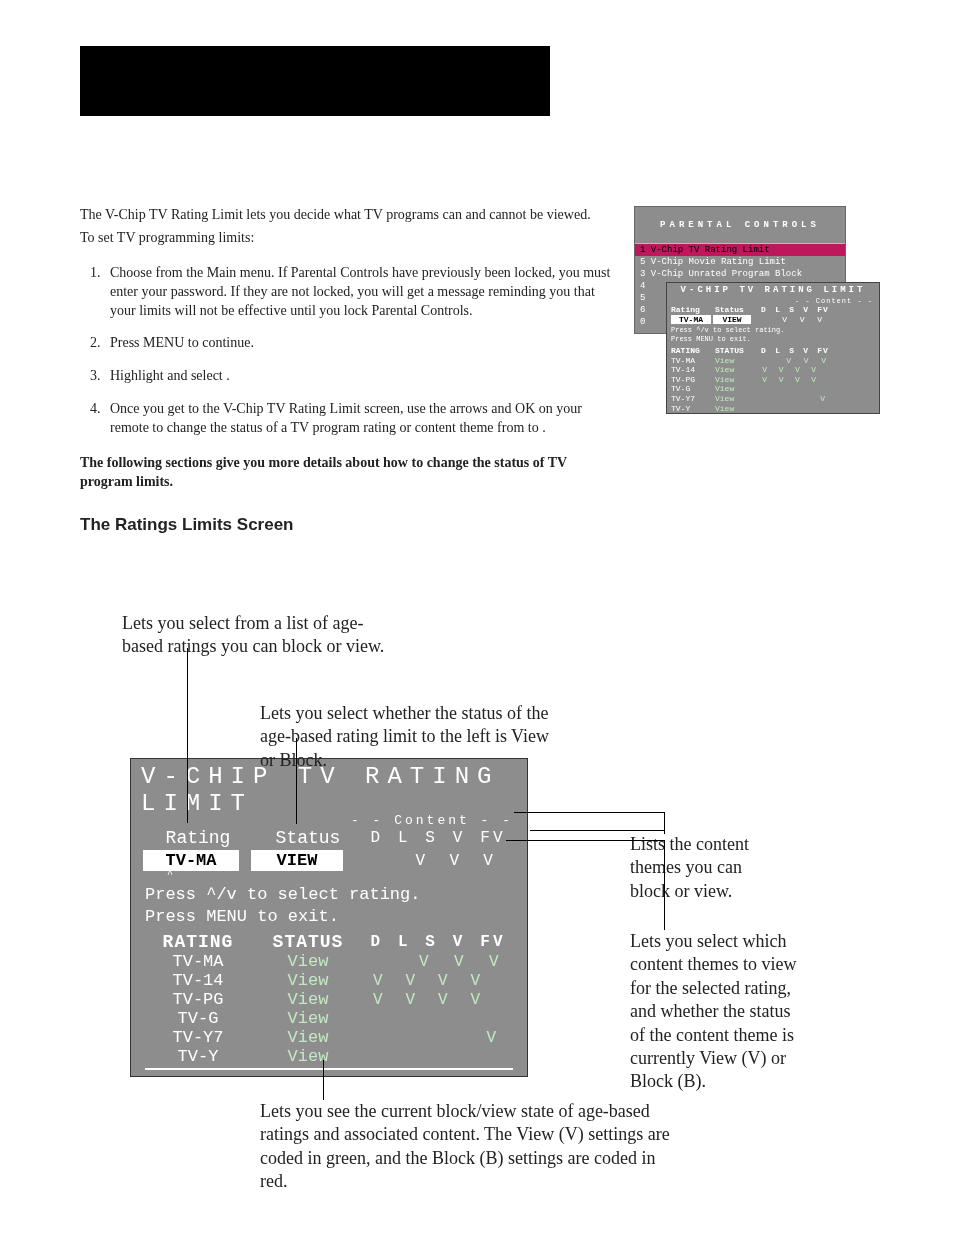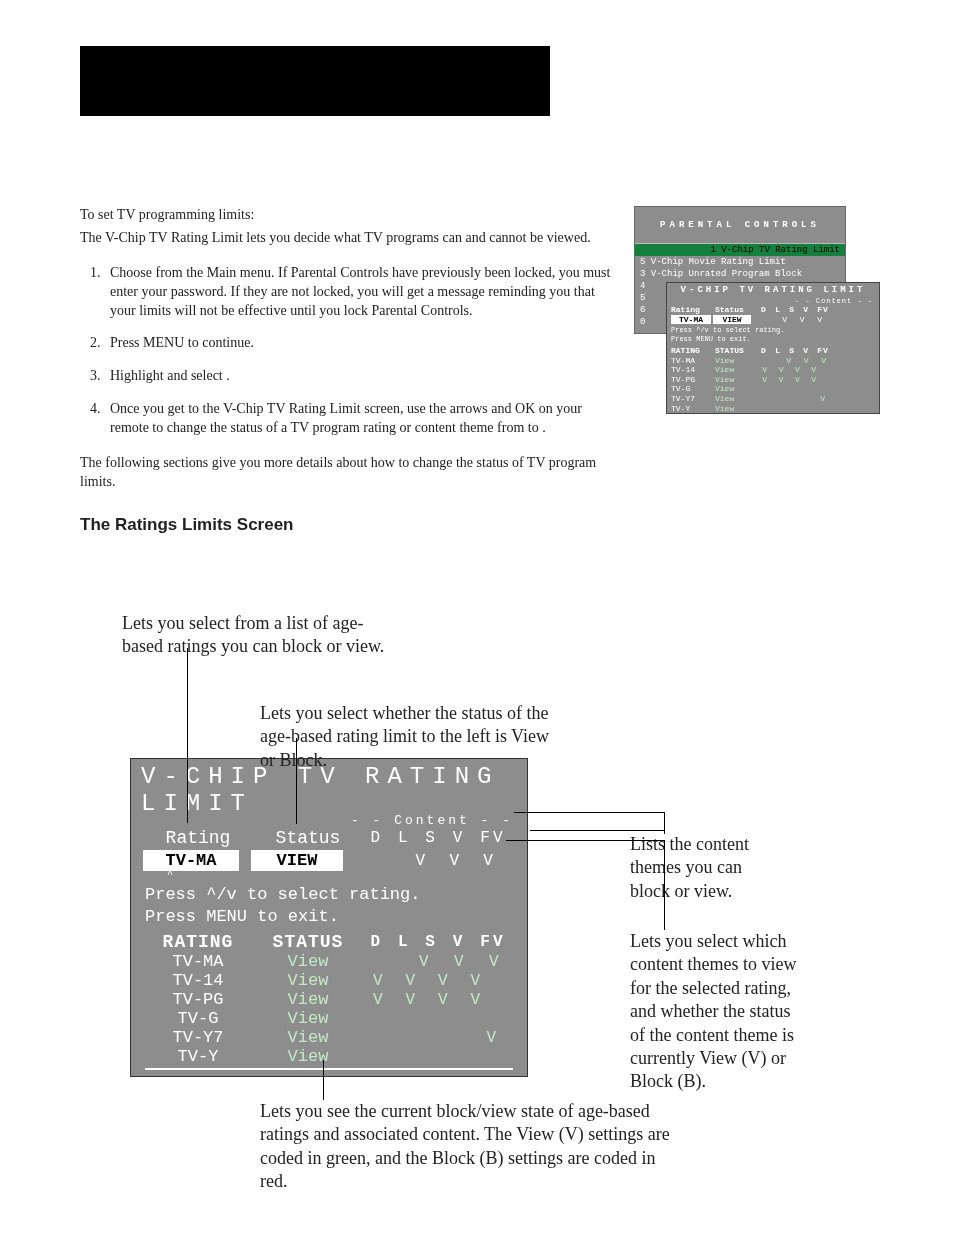--- a/index.html
+++ b/index.html
@@ -27,21 +27,21 @@
     width: 535px;
     line-height: 1.35;
   }
   .body-wrap p { margin-bottom: 4px; }
   ol.steps {
     list-style: decimal;
     margin: 16px 0 12px 0;
     padding-left: 24px;
   }
   ol.steps li { margin-bottom: 14px; padding-left: 6px; }
-  .followup { margin-top: 16px; }
+  .followup { margin-top: 16px; font-weight: bold; }
   h2.ratings-h {
     font-family: Liberation Sans, sans-serif;
     font-weight: bold;
     font-size: 17px;
     margin-top: 22px;
     margin-bottom: 4px;
   }
   .ratings-sub { }
 
   
@@ -61,23 +61,22 @@
   .panel-back .title {
     text-align: center;
     letter-spacing: 4px;
     padding: 13px 0;
     font-weight: bold;
     border-bottom: 1px solid #bbb;
     font-size: 9px;
   }
   .panel-back .row { padding: 1px 5px; white-space: nowrap; }
   .panel-back .row.hi {
-    background: #15803d;
+    background: #be185d;
     color: #000;
-    text-align: right;
   }
   .panel-front {
     position: absolute;
     background: #8d8d8d;
     border: 1px solid #444;
     font-size: 8px;
   }
   .pf-title {
     text-align: center;
     letter-spacing: 3px;
@@ -180,22 +179,22 @@
   }
   .leader-h { height: 1px; }
   .leader-v { width: 1px; }
 </style>
 </head>
 <body>
 
 <div class="black-bar"></div>
 
 <div class="body-wrap">
+  <p>The V-Chip TV Rating Limit lets you decide what TV programs can and cannot be viewed.</p>
   <p>To set TV programming limits:</p>
-  <p>The V-Chip TV Rating Limit lets you decide what TV programs can and cannot be viewed.</p>
   <ol class="steps">
     <li>Choose                           from the Main menu. If Parental Controls have previously been locked, you must enter your password. If they are not locked, you will get a message reminding you that your limits will not be effective until you lock Parental Controls.</li>
     <li>Press MENU to continue.</li>
     <li>Highlight and select                                       .</li>
     <li>Once you get to the V-Chip TV Rating Limit screen, use the arrows and OK on your remote to change the status of a TV program rating or content theme from          to         .</li>
   </ol>
   <p class="followup">The following sections give you more details about how to change the status of TV program limits.</p>
   <h2 class="ratings-h">The Ratings Limits Screen</h2>
 </div>
 

